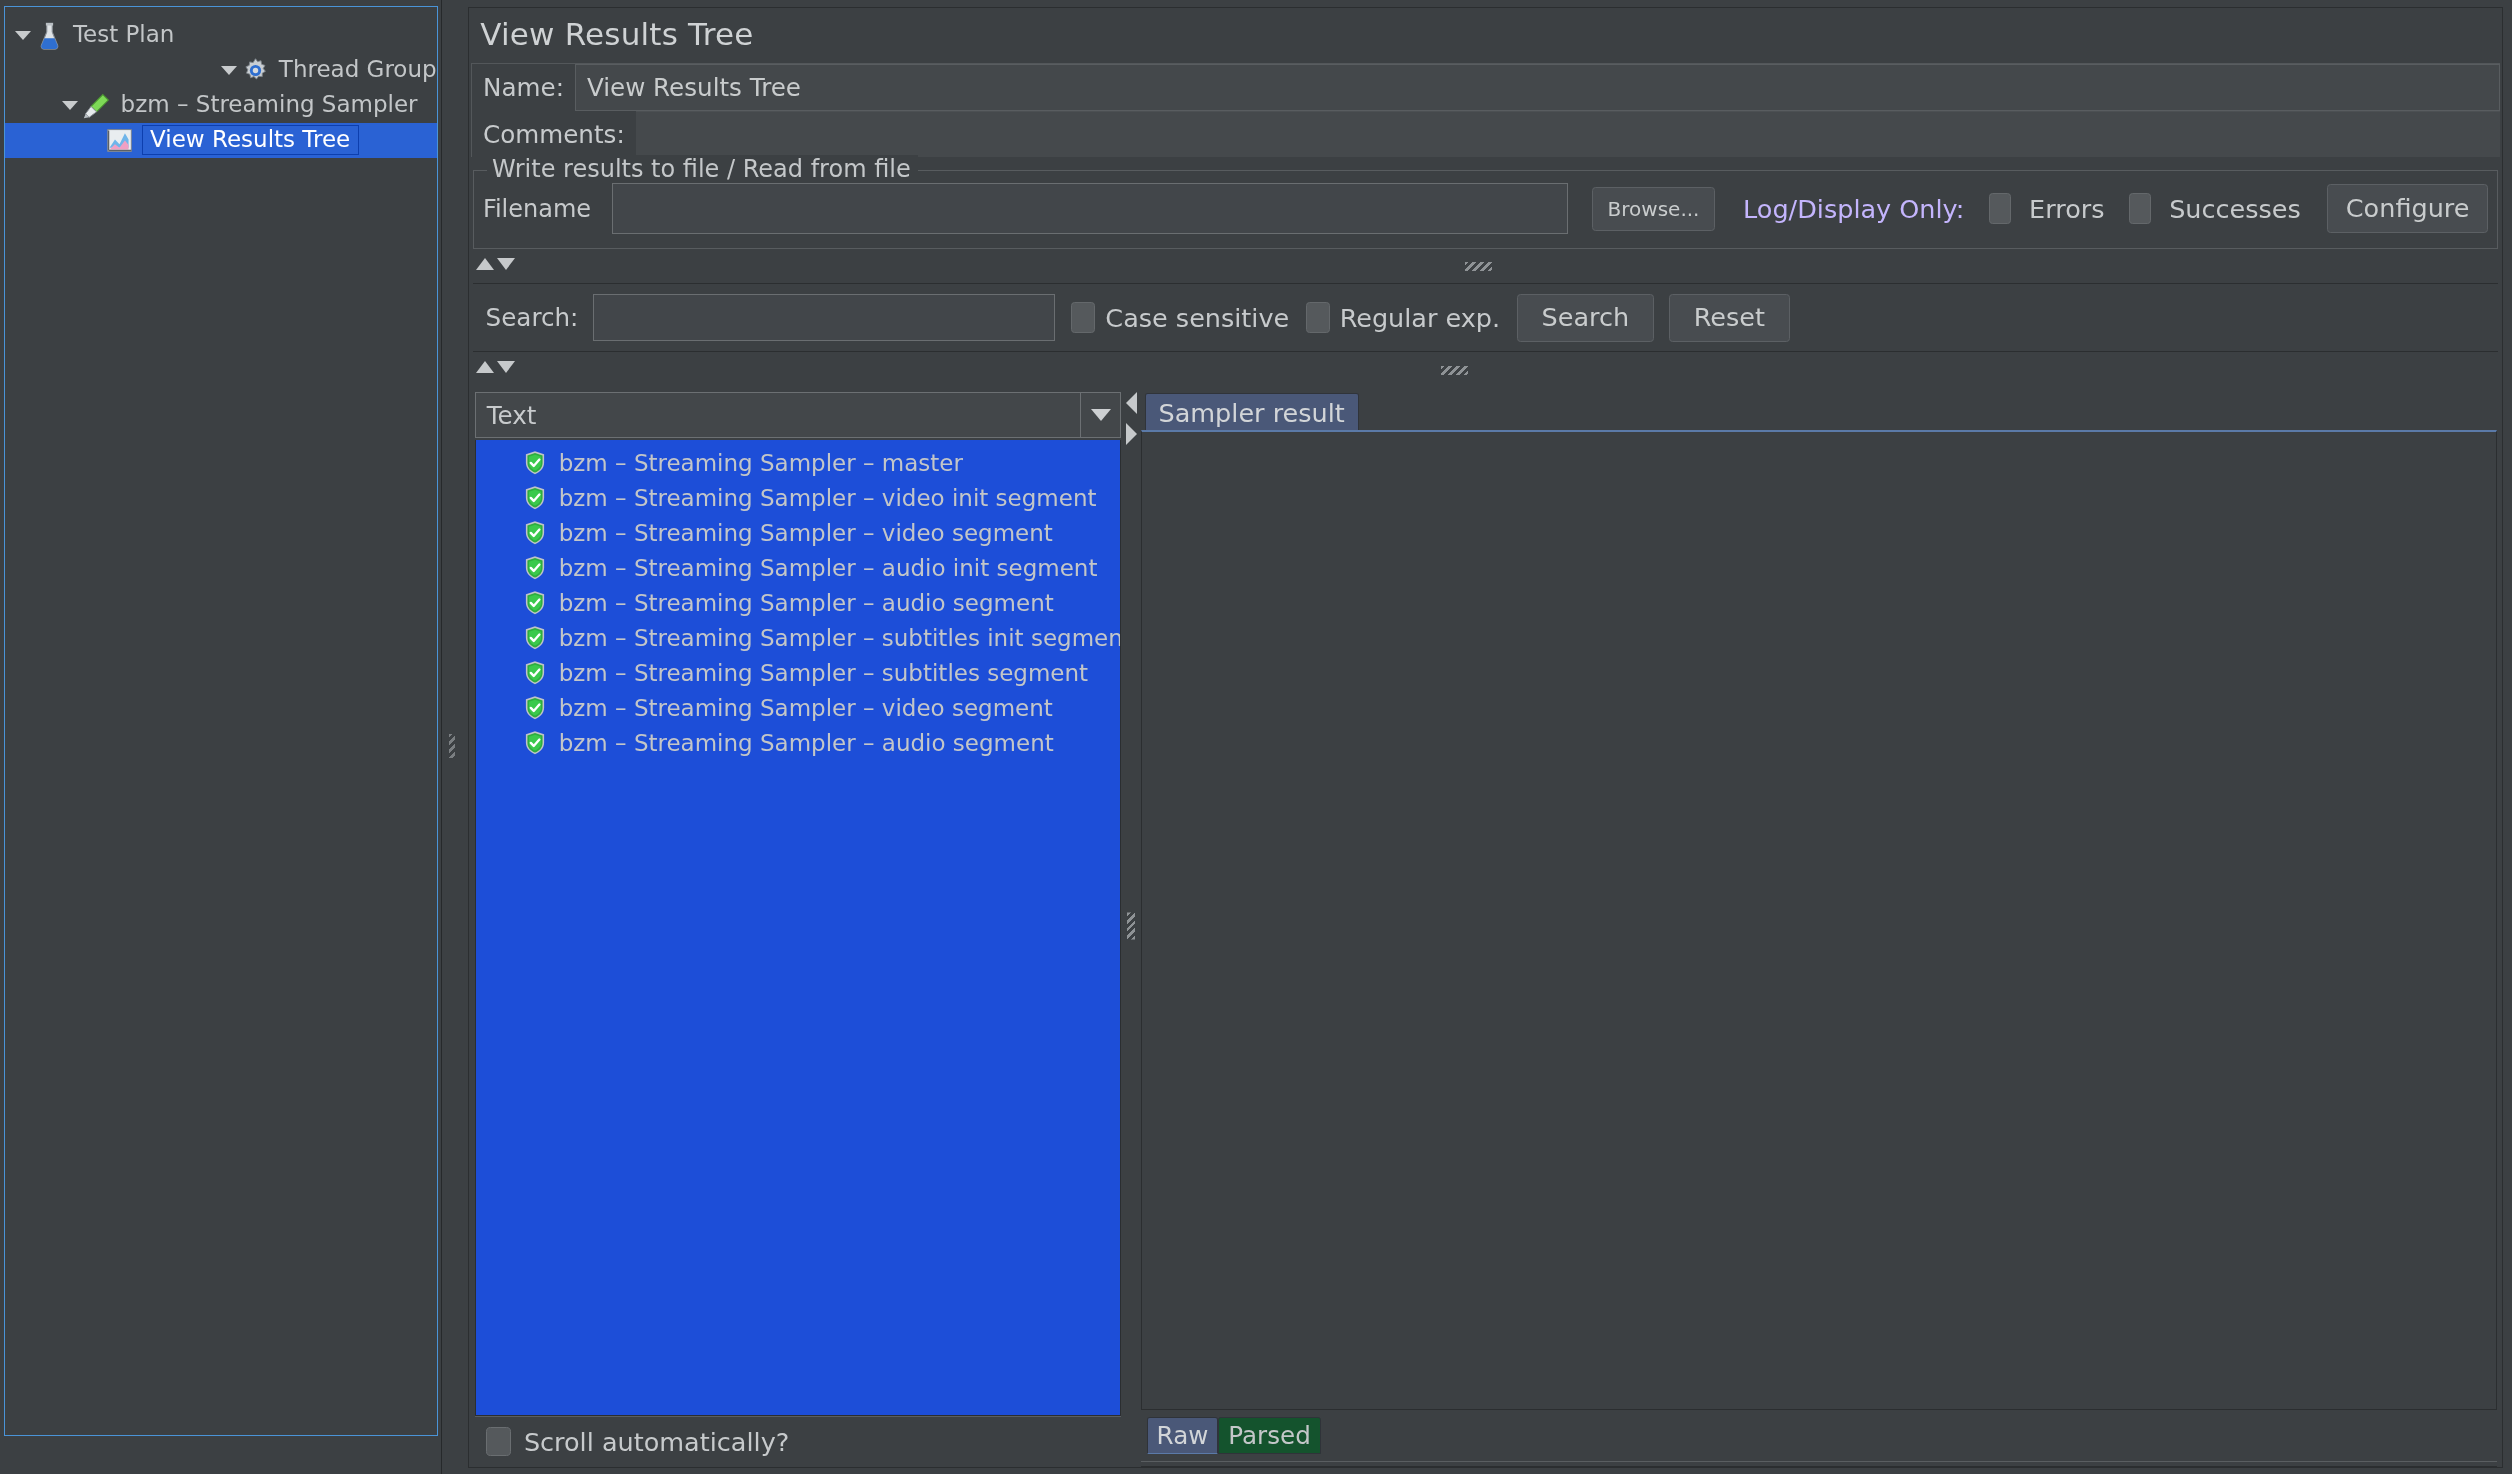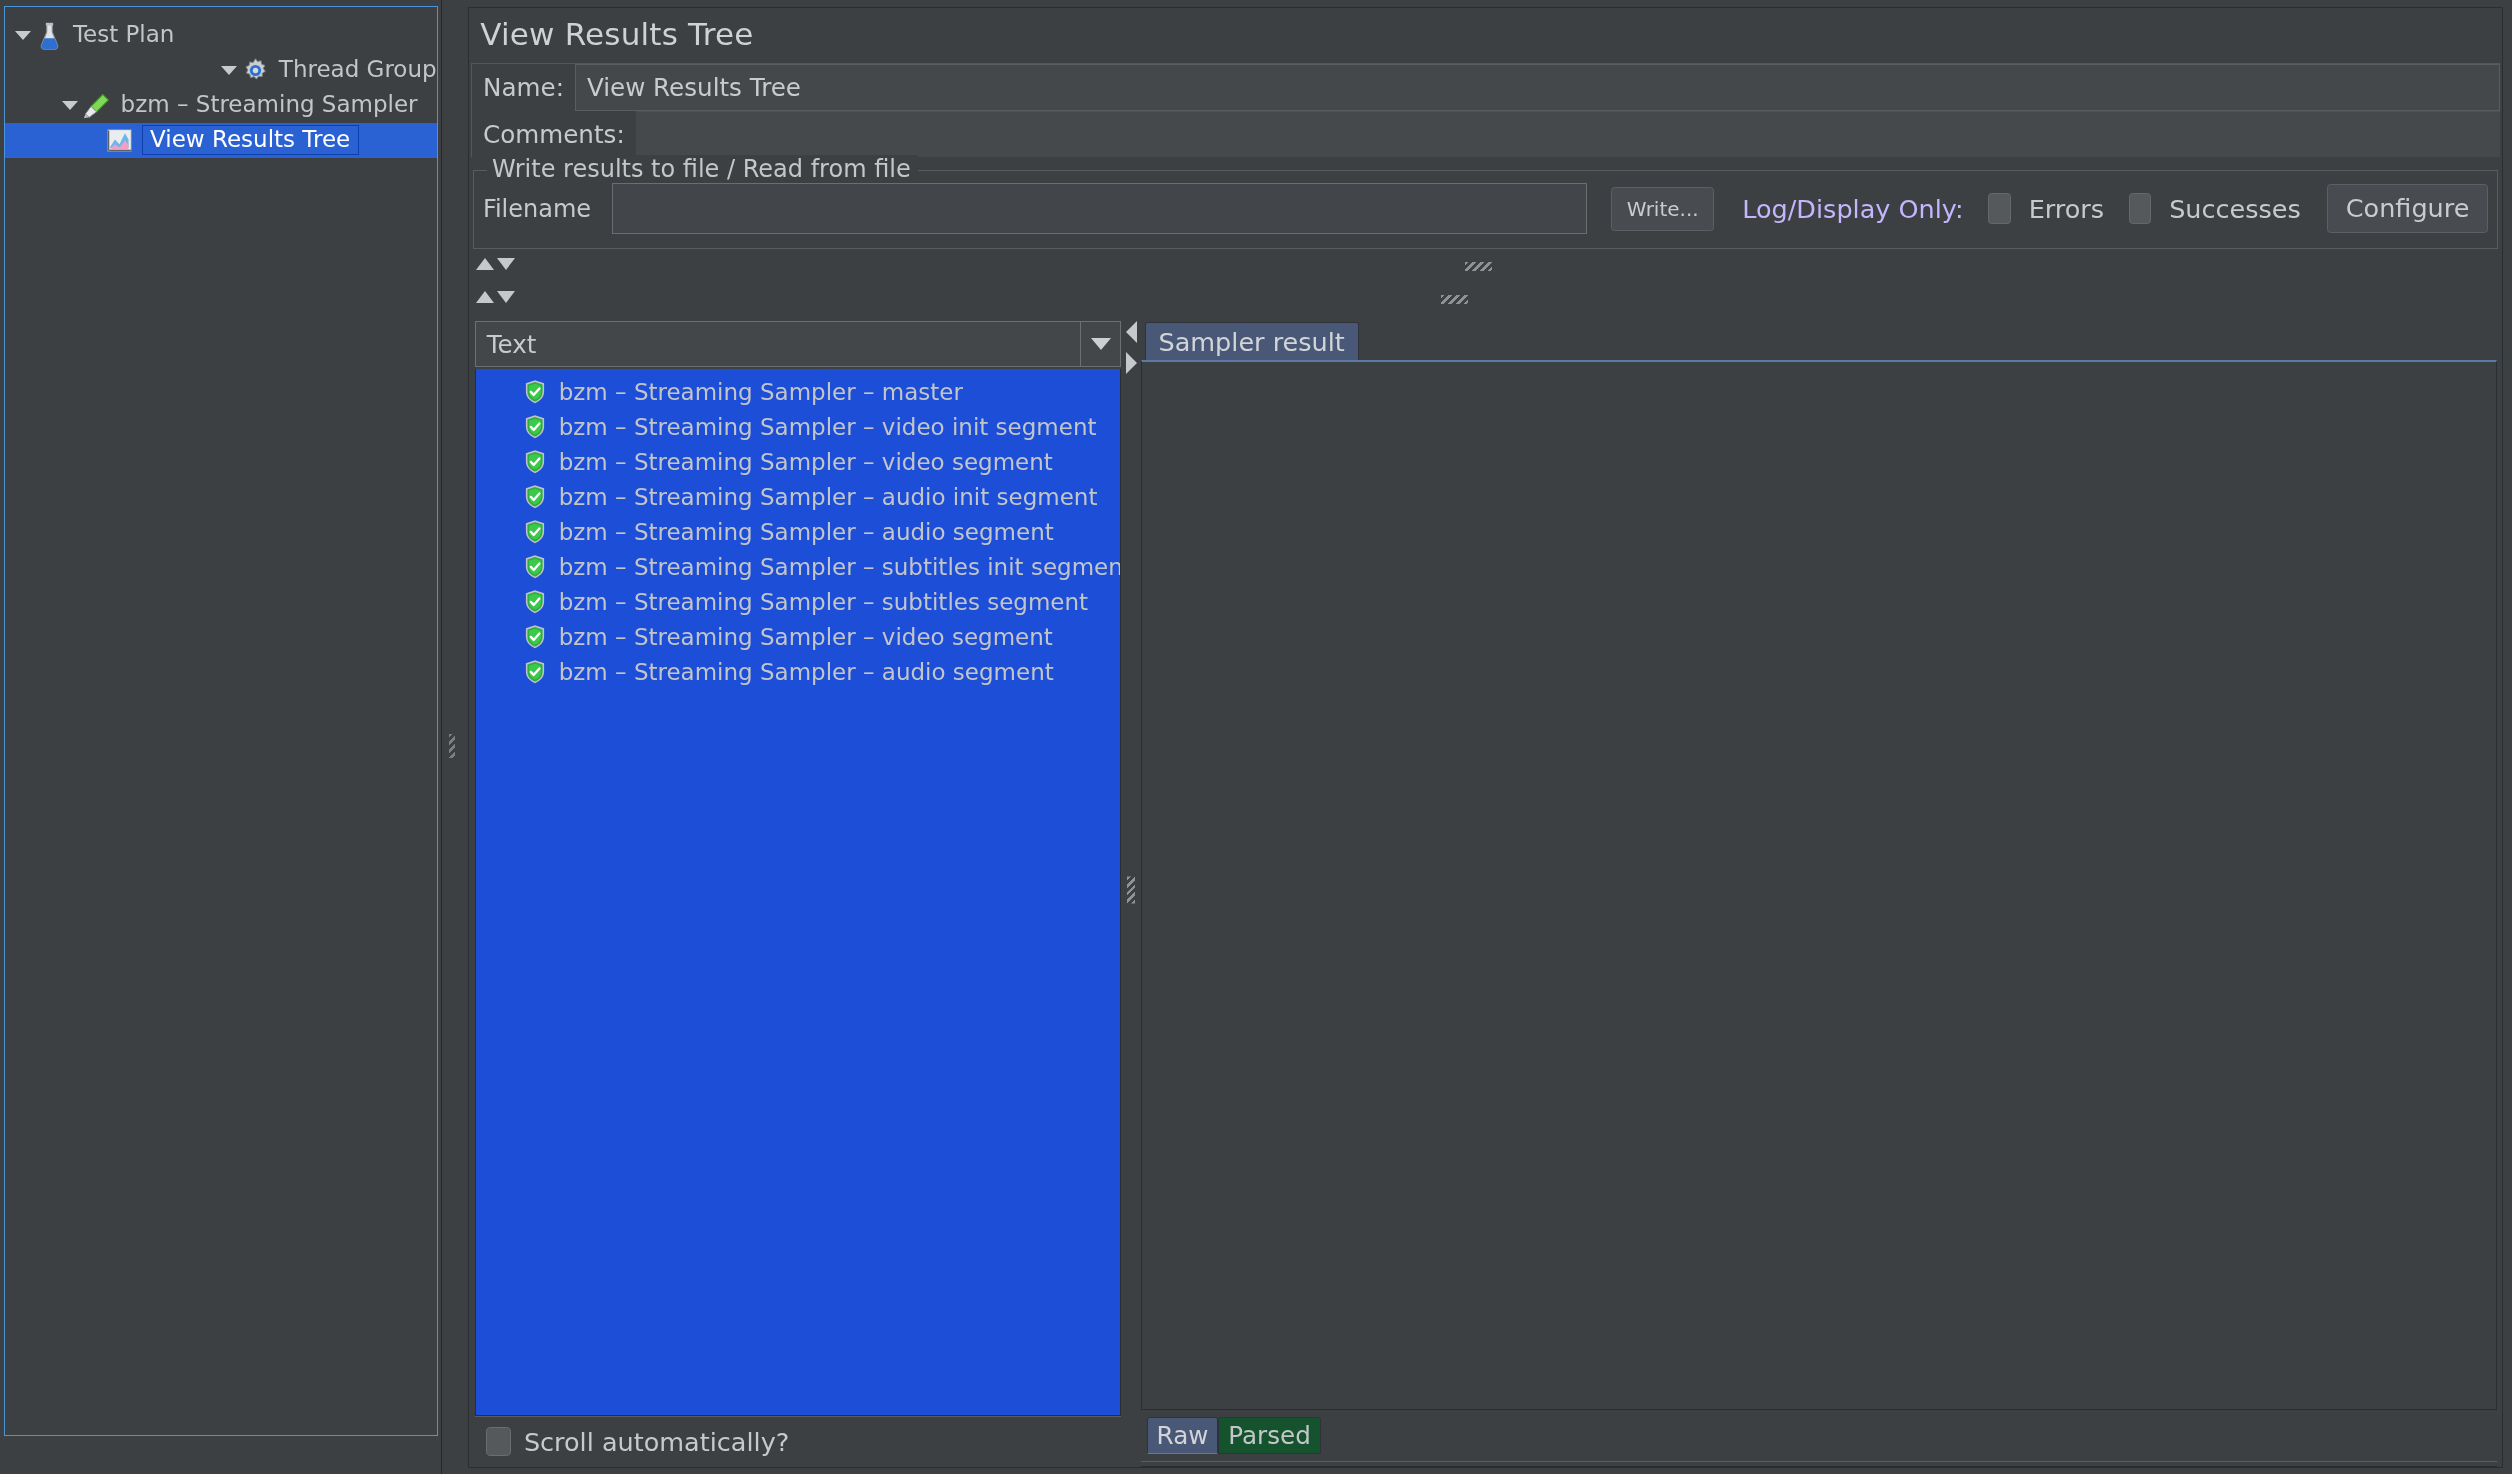--- a/index.html
+++ b/index.html
@@ -495,38 +495,48 @@
           <div class="meta-label">Comments:</div>
           <div class="meta-input"></div>
         </div>
       </div>
 
       <div class="group">
         <div class="group-title">Write results to file / Read from file</div>
         <div class="file-row">
           <div class="file-label">Filename</div>
           <div class="file-input"></div>
-          <button class="btn browse">Write...</button>
+          <button class="btn browse">Browse...</button>
           <span class="logdisp">Log/Display Only:</span>
           <span class="cbox"></span>
           <span class="cbtext">Errors</span>
           <span class="cbox"></span>
           <span class="cbtext">Successes</span>
           <button class="btn configure">Configure</button>
         </div>
       </div>
 
       <div class="hsplit">
         <div class="arrows">
           <span class="tri-up"></span>
           <span class="tri-dn"></span>
         </div>
         <div class="grip" style="left:992px"></div>
       </div>
 
+      <div class="searchbar">
+        <span class="search-label">Search:</span>
+        <div class="search-input"></div>
+        <span class="cbox"></span>
+        <span class="cbtext">Case sensitive</span>
+        <span class="cbox"></span>
+        <span class="cbtext">Regular exp.</span>
+        <button class="btn search-btn">Search</button>
+        <button class="btn reset-btn">Reset</button>
+      </div>
 
       <div class="hsplit">
         <div class="arrows">
           <span class="tri-up"></span>
           <span class="tri-dn"></span>
         </div>
         <div class="grip" style="left:968px"></div>
       </div>
 
       <div class="content">

